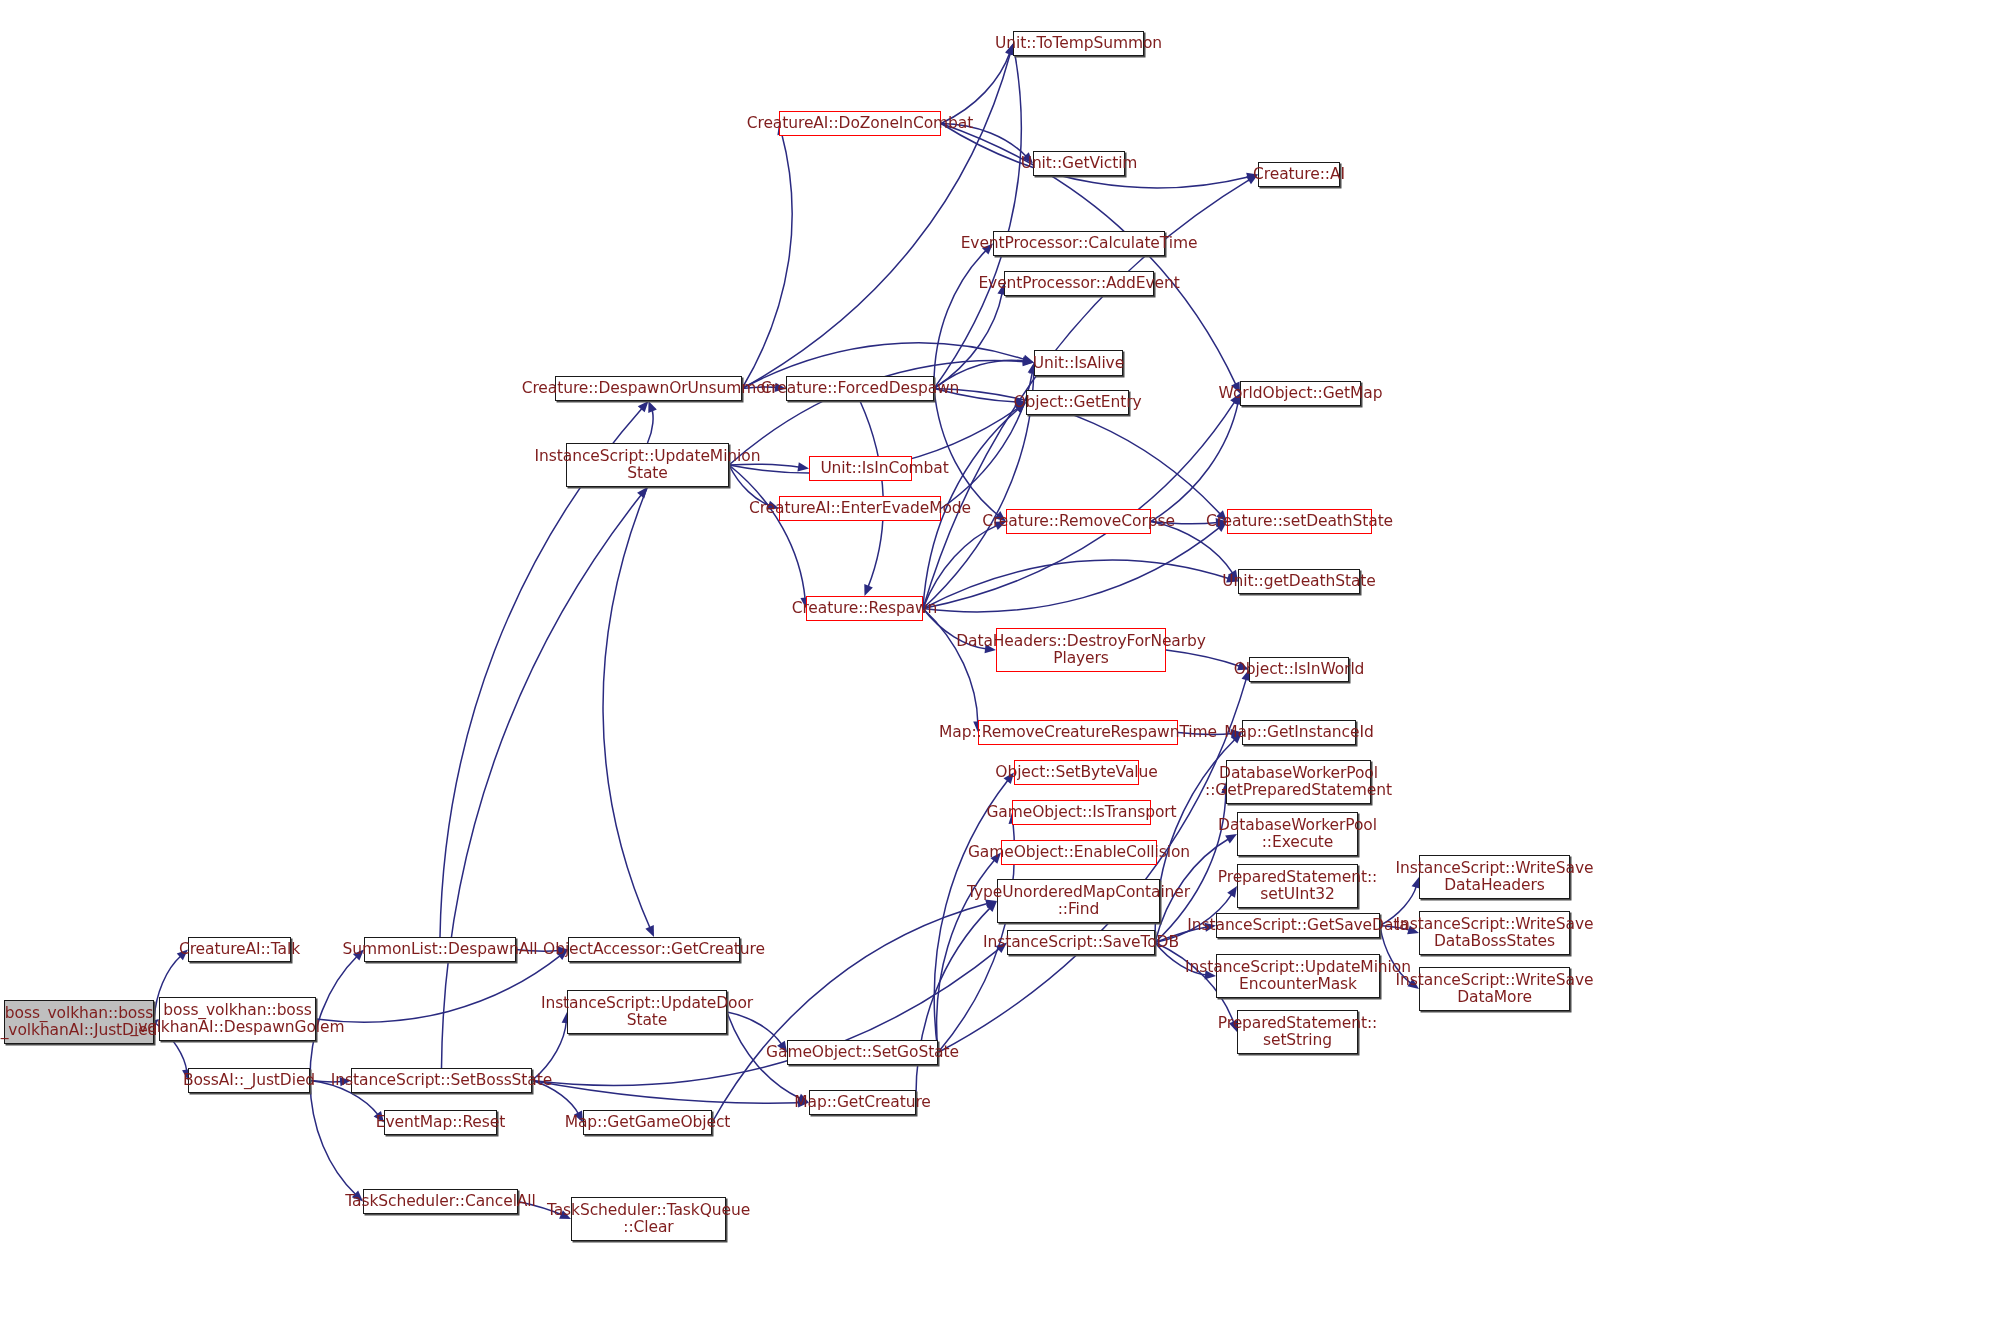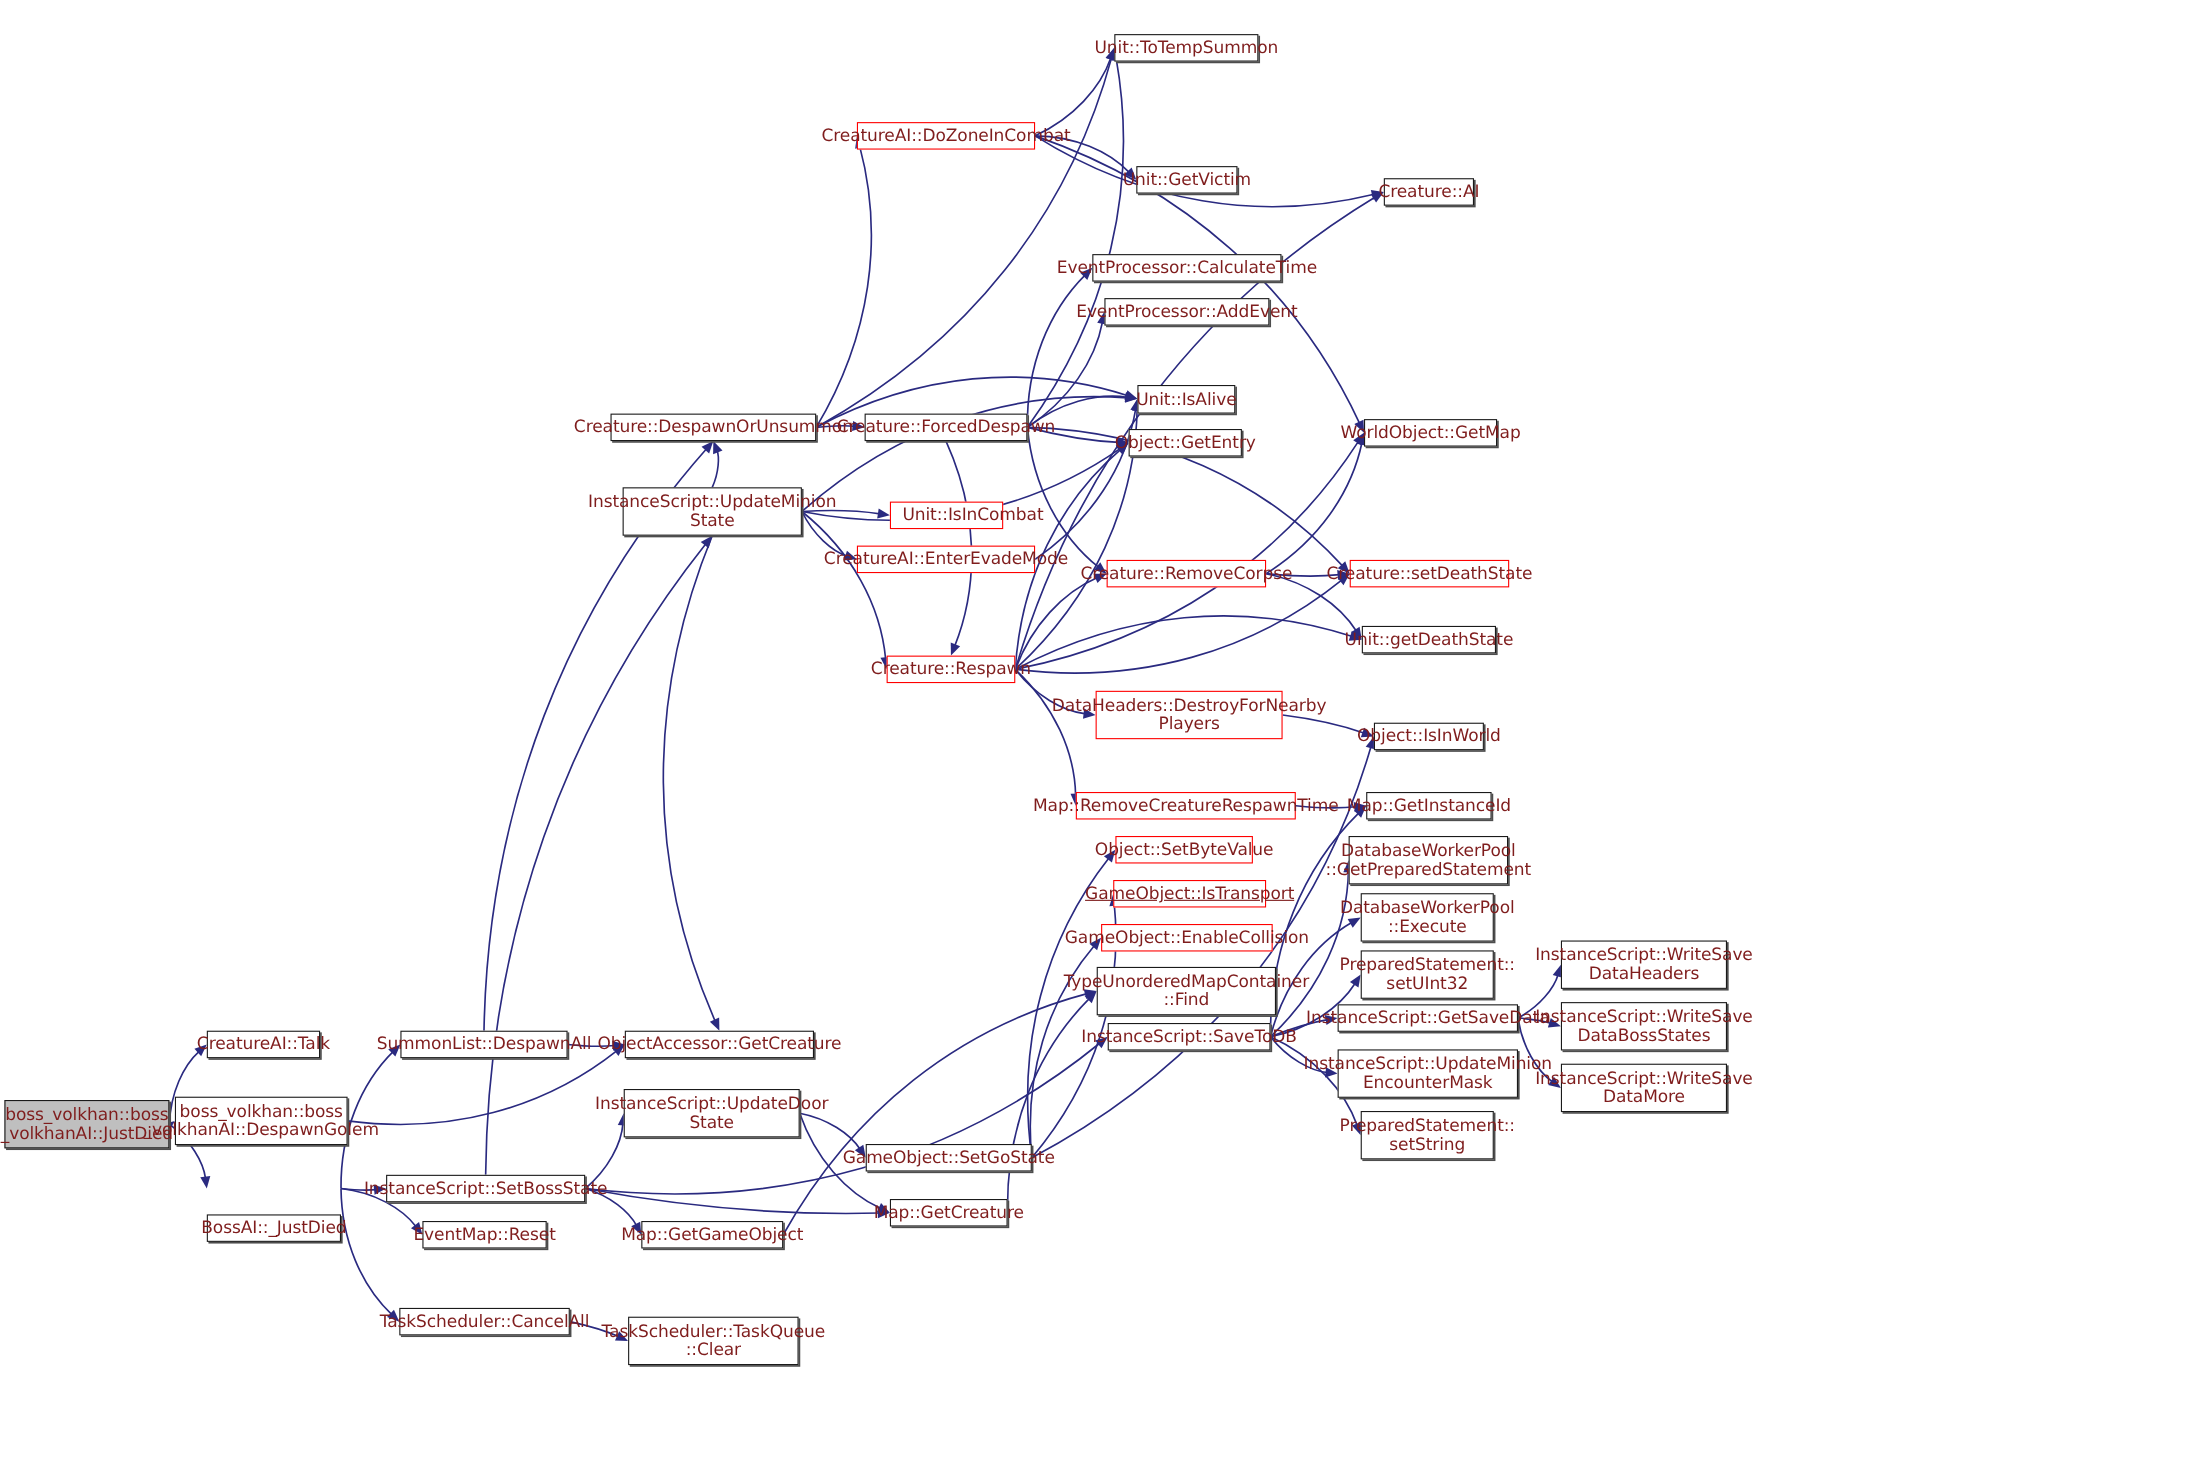--- a/index.html
+++ b/index.html
@@ -177,21 +177,21 @@
       <path d="M1380,925.5 C1393.1325,926.61 1406.3925000000002,929.16 1410.3904935144758,930.3777112905482" fill="none" stroke="#2a2a80" stroke-width="1.5"></path>
       <polygon points="1419,933 1407.136988955084,934.1953948921602 1409.817550746968,925.3945660402911" fill="#2a2a80"></polygon>
       <path d="M1380,925.5 C1383.9799999999998,951.9150000000001 1397.24,973.505 1411.6687804777107,983.7795383043257" fill="none" stroke="#2a2a80" stroke-width="1.5"></path>
       <polygon points="1419,989 1407.3713846060793,986.3665034611238 1412.7078565616578,978.8723679494501" fill="#2a2a80"></polygon>
     </svg>
 <div class="node cur" style="left: 4px; top: 1000px; width: 150px; height: 44px;">boss_volkhan::boss
 _volkhanAI::JustDied</div>
     <div class="node" style="left: 188px; top: 937px; width: 103px; height: 25px;">CreatureAI::Talk</div>
     <div class="node" style="left: 159px; top: 997px; width: 157px; height: 44px;">boss_volkhan::boss
 _volkhanAI::DespawnGolem</div>
-    <div class="node" style="left: 188px; top: 1104px; width: 122px; height: 25px;">BossAI::_JustDied</div>
+    <div class="node" style="left: 188px; top: 1068px; width: 122px; height: 25px;">BossAI::_JustDied</div>
     <div class="node" style="left: 384px; top: 1110px; width: 113px; height: 25px;">EventMap::Reset</div>
     <div class="node" style="left: 363px; top: 1189px; width: 155px; height: 25px;">TaskScheduler::CancelAll</div>
     <div class="node" style="left: 364px; top: 937px; width: 152px; height: 25px;">SummonList::DespawnAll</div>
     <div class="node" style="left: 351px; top: 1068px; width: 181px; height: 25px;">InstanceScript::SetBossState</div>
     <div class="node" style="left: 571px; top: 1197px; width: 155px; height: 44px;">TaskScheduler::TaskQueue
 ::Clear</div>
     <div class="node" style="left: 568px; top: 937px; width: 172px; height: 25px;">ObjectAccessor::GetCreature</div>
     <div class="node" style="left: 567px; top: 990px; width: 160px; height: 44px;">InstanceScript::UpdateDoor
 State</div>
     <div class="node" style="left: 583px; top: 1110px; width: 129px; height: 25px;">Map::GetGameObject</div>
@@ -209,21 +209,21 @@
     <div class="node" style="left: 1033px; top: 151px; width: 92px; height: 25px;">Unit::GetVictim</div>
     <div class="node" style="left: 993px; top: 231px; width: 172px; height: 25px;">EventProcessor::CalculateTime</div>
     <div class="node" style="left: 1004px; top: 271px; width: 150px; height: 25px;">EventProcessor::AddEvent</div>
     <div class="node" style="left: 1034px; top: 350px; width: 89px; height: 26px;">Unit::IsAlive</div>
     <div class="node" style="left: 1026px; top: 390px; width: 103px; height: 25px;">Object::GetEntry</div>
     <div class="node red" style="left: 1006px; top: 509px; width: 145px; height: 25px;">Creature::RemoveCorpse</div>
     <div class="node red" style="left: 996px; top: 628px; width: 170px; height: 44px;">DataHeaders::DestroyForNearby
 Players</div>
     <div class="node red" style="left: 978px; top: 720px; width: 200px; height: 25px;">Map::RemoveCreatureRespawnTime</div>
     <div class="node red" style="left: 1014px; top: 760px; width: 125px; height: 25px;">Object::SetByteValue</div>
-    <div class="node red" style="left: 1012px; top: 800px; width: 139px; height: 25px; text-decoration: underline;">GameObject::IsTransport</div>
+    <div class="node red" style="left: 1012px; top: 800px; width: 139px; height: 25px;">GameObject::IsTransport</div>
     <div class="node red" style="left: 1001px; top: 840px; width: 156px; height: 25px;">GameObject::EnableCollision</div>
     <div class="node" style="left: 997px; top: 879px; width: 163px; height: 44px;">TypeUnorderedMapContainer
 ::Find</div>
     <div class="node" style="left: 1007px; top: 930px; width: 148px; height: 25px;">InstanceScript::SaveToDB</div>
     <div class="node" style="left: 1258px; top: 162px; width: 82px; height: 25px;">Creature::AI</div>
     <div class="node" style="left: 1240px; top: 381px; width: 121px; height: 25px;">WorldObject::GetMap</div>
     <div class="node red" style="left: 1227px; top: 509px; width: 145px; height: 25px;">Creature::setDeathState</div>
     <div class="node" style="left: 1238px; top: 569px; width: 122px; height: 25px;">Unit::getDeathState</div>
     <div class="node" style="left: 1249px; top: 657px; width: 100px; height: 25px;">Object::IsInWorld</div>
     <div class="node" style="left: 1242px; top: 720px; width: 114px; height: 25px;">Map::GetInstanceId</div>

